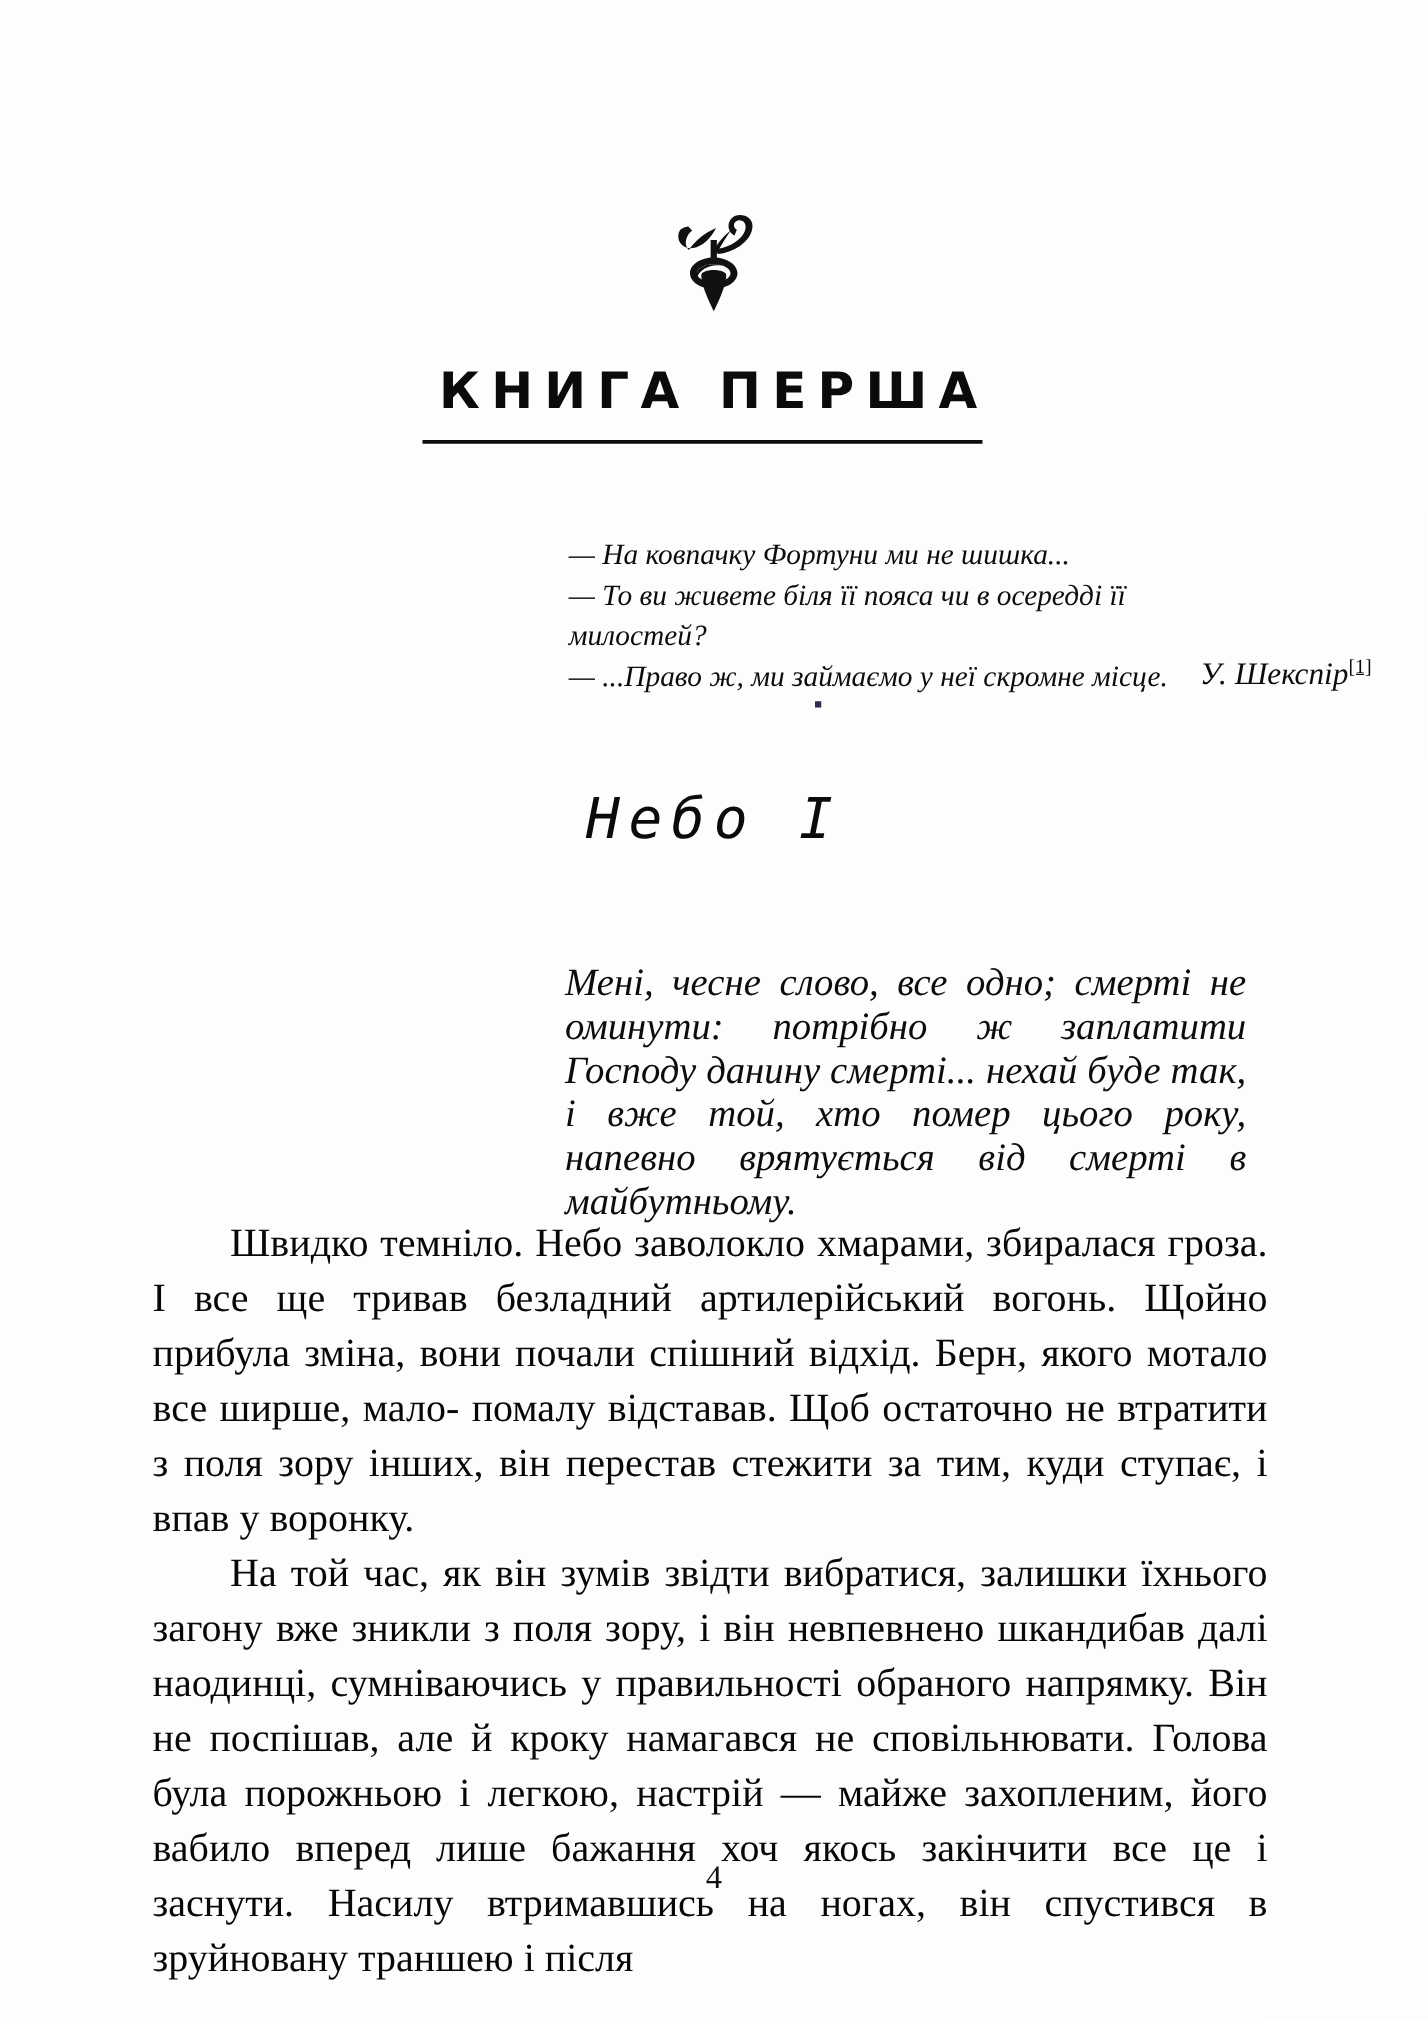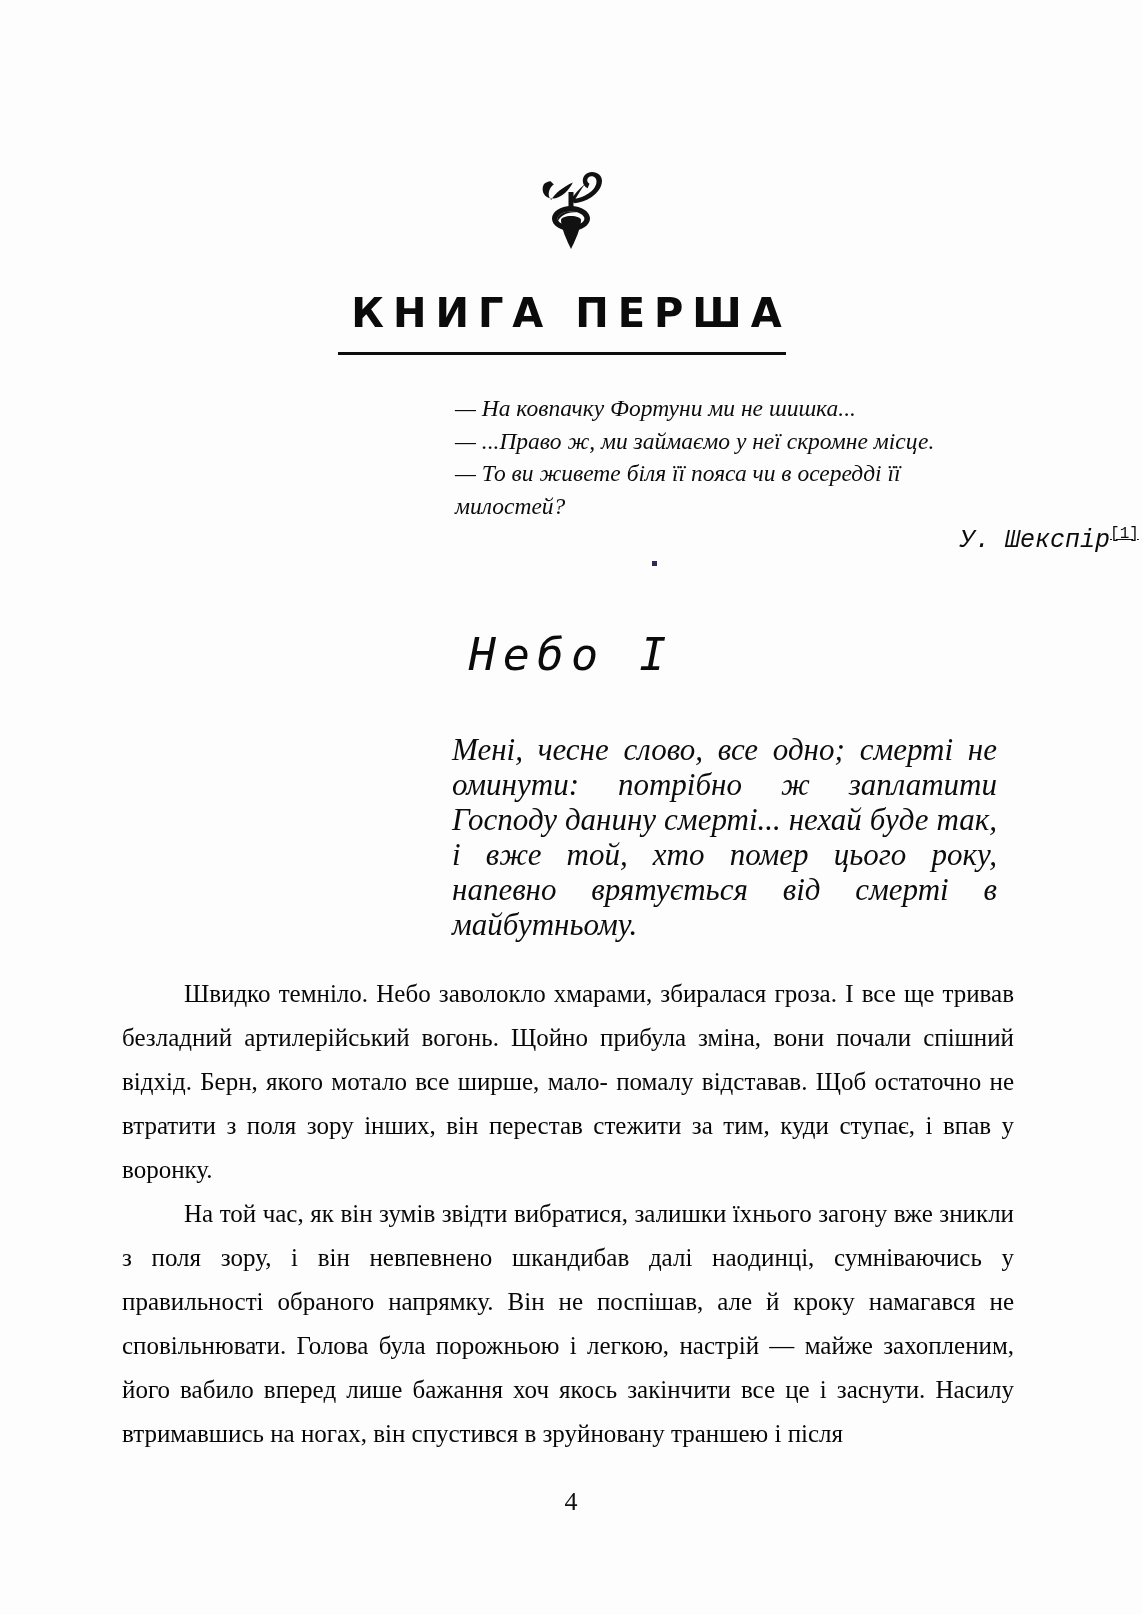--- a/index.html
+++ b/index.html
@@ -58,20 +58,21 @@
     height: 3px;
     background: #0d0d0d;
   }
 
   
   .epigraph {
     position: absolute;
     font-family: "Liberation Serif", "DejaVu Serif", serif;
     font-style: italic;
     color: #0c0c0c;
+    margin-top: 36px;
   }
   .epigraph-1 {
     top: 392px;
     left: 455px;
     width: 540px;
     font-size: 23.5px;
     line-height: 32.5px;
   }
   .epigraph-1 .ep-line { white-space: pre-wrap; }
 
@@ -81,21 +82,21 @@
     width: 545px;
     font-size: 31px;
     line-height: 35px;
     text-align: justify;
     text-justify: inter-word;
   }
   .epigraph-2 p { margin: 0; }
 
   .attribution {
     position: absolute;
-    font-family: Liberation Mono, monospace;
+    font-family: Liberation Serif, serif;
     font-style: italic;
     font-size: 25px;
     color: #0c0c0c;
     text-align: left;
     white-space: nowrap;
   }
   .attr-1 { top: 525px; left: 620px; width: 375px; }
   .attr-2 { top: 898px; left: 620px; width: 375px; }
 
   .attr-dot {
@@ -139,21 +140,21 @@
     white-space: pre;
   }
 
   
   .body-text {
     position: absolute;
     top: 972px;
     left: 122px;
     width: 892px;
     font-family: "Liberation Serif", "DejaVu Serif", serif;
-    font-size: 25px;
+    font-size: 32px;
     line-height: 44px;
     text-align: justify;
     text-justify: inter-word;
     color: #070707;
   }
   .body-text p {
     margin: 0;
     text-indent: 62px;
   }
 
@@ -191,22 +192,22 @@
         <path d="M27 52c0 3 1.3 8.6 3.4 14.2C32.9 72.6 35.5 78 37 81c1.5-3 4.1-8.4 6.6-14.8C45.7 60.6 47 55 47 52c0-2.3-4.5-4.1-10-4.1S27 49.7 27 52z"></path>
       </g>
     </svg>
   </div>
 
   <div class="book-title">КНИГА ПЕРША</div>
   <div class="title-rule"></div>
 
   <div class="epigraph epigraph-1">
     <div class="ep-line">— На ковпачку Фортуни ми не шишка...</div>
+    <div class="ep-line">— То ви живете біля її пояса чи в осередді її милостей?</div>
     <div class="ep-line">— ...Право ж, ми займаємо у неї скромне місце.</div>
-    <div class="ep-line">— То ви живете біля її пояса чи в осередді її милостей?</div>
   </div>
   <div class="attribution attr-1">
     <span class="attr-dot"></span><span>У. Шекспір</span><span class="footnote-ref">[1]</span>
   </div>
 
   <div class="chapter-title">Небо I</div>
 
   <div class="epigraph epigraph-2">
     <p>Мені, чесне слово, все одно; смерті не оминути: потрібно ж заплатити Господу данину смерті... нехай буде так, і вже той, хто помер цього року, напевно врятується від смерті в майбутньому.</p>
   </div>

